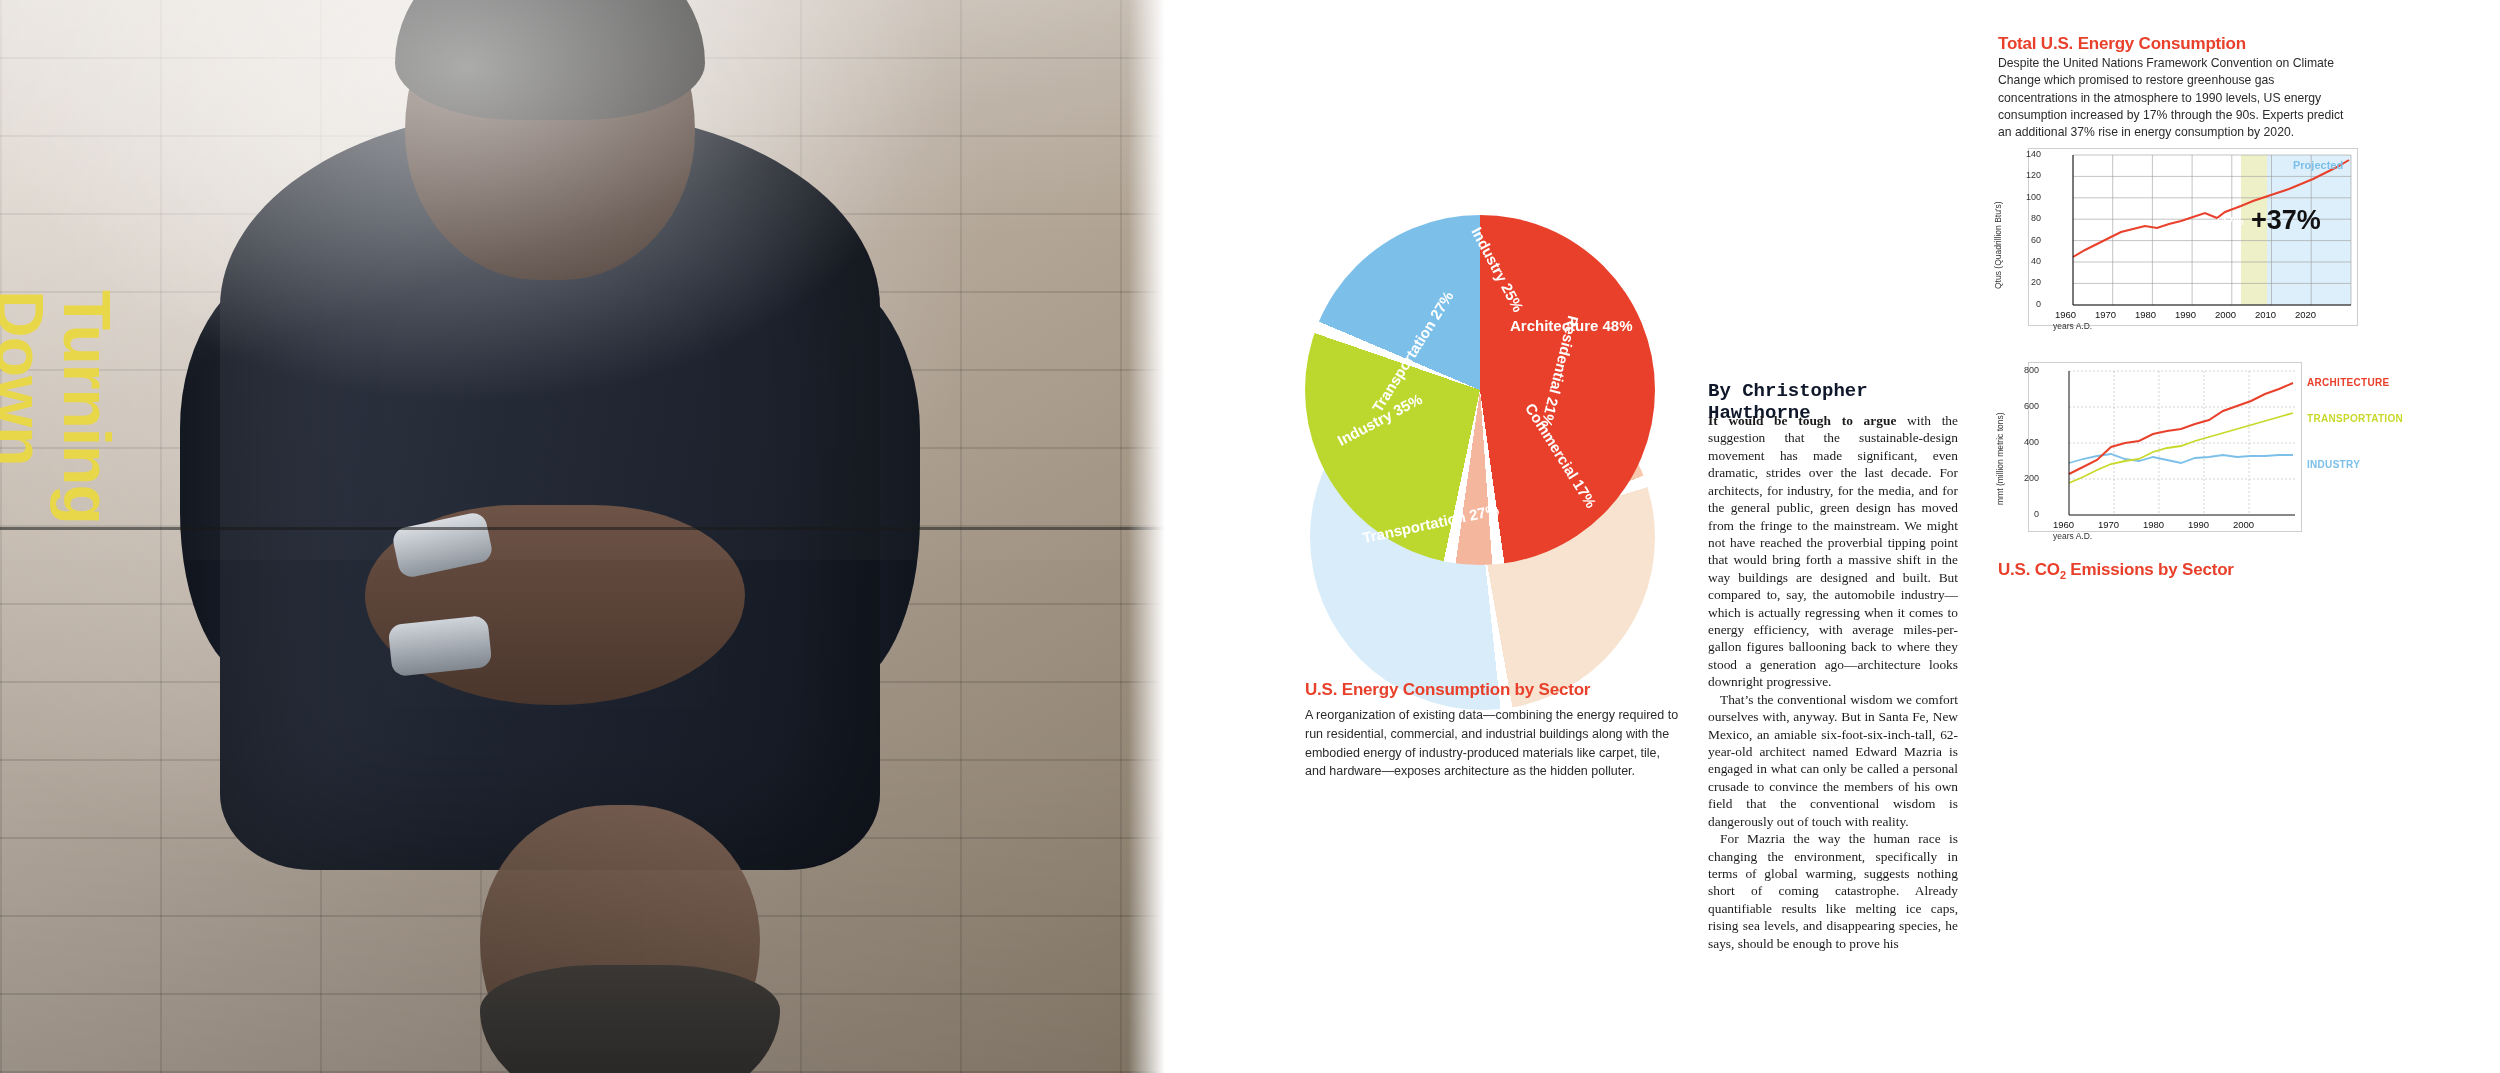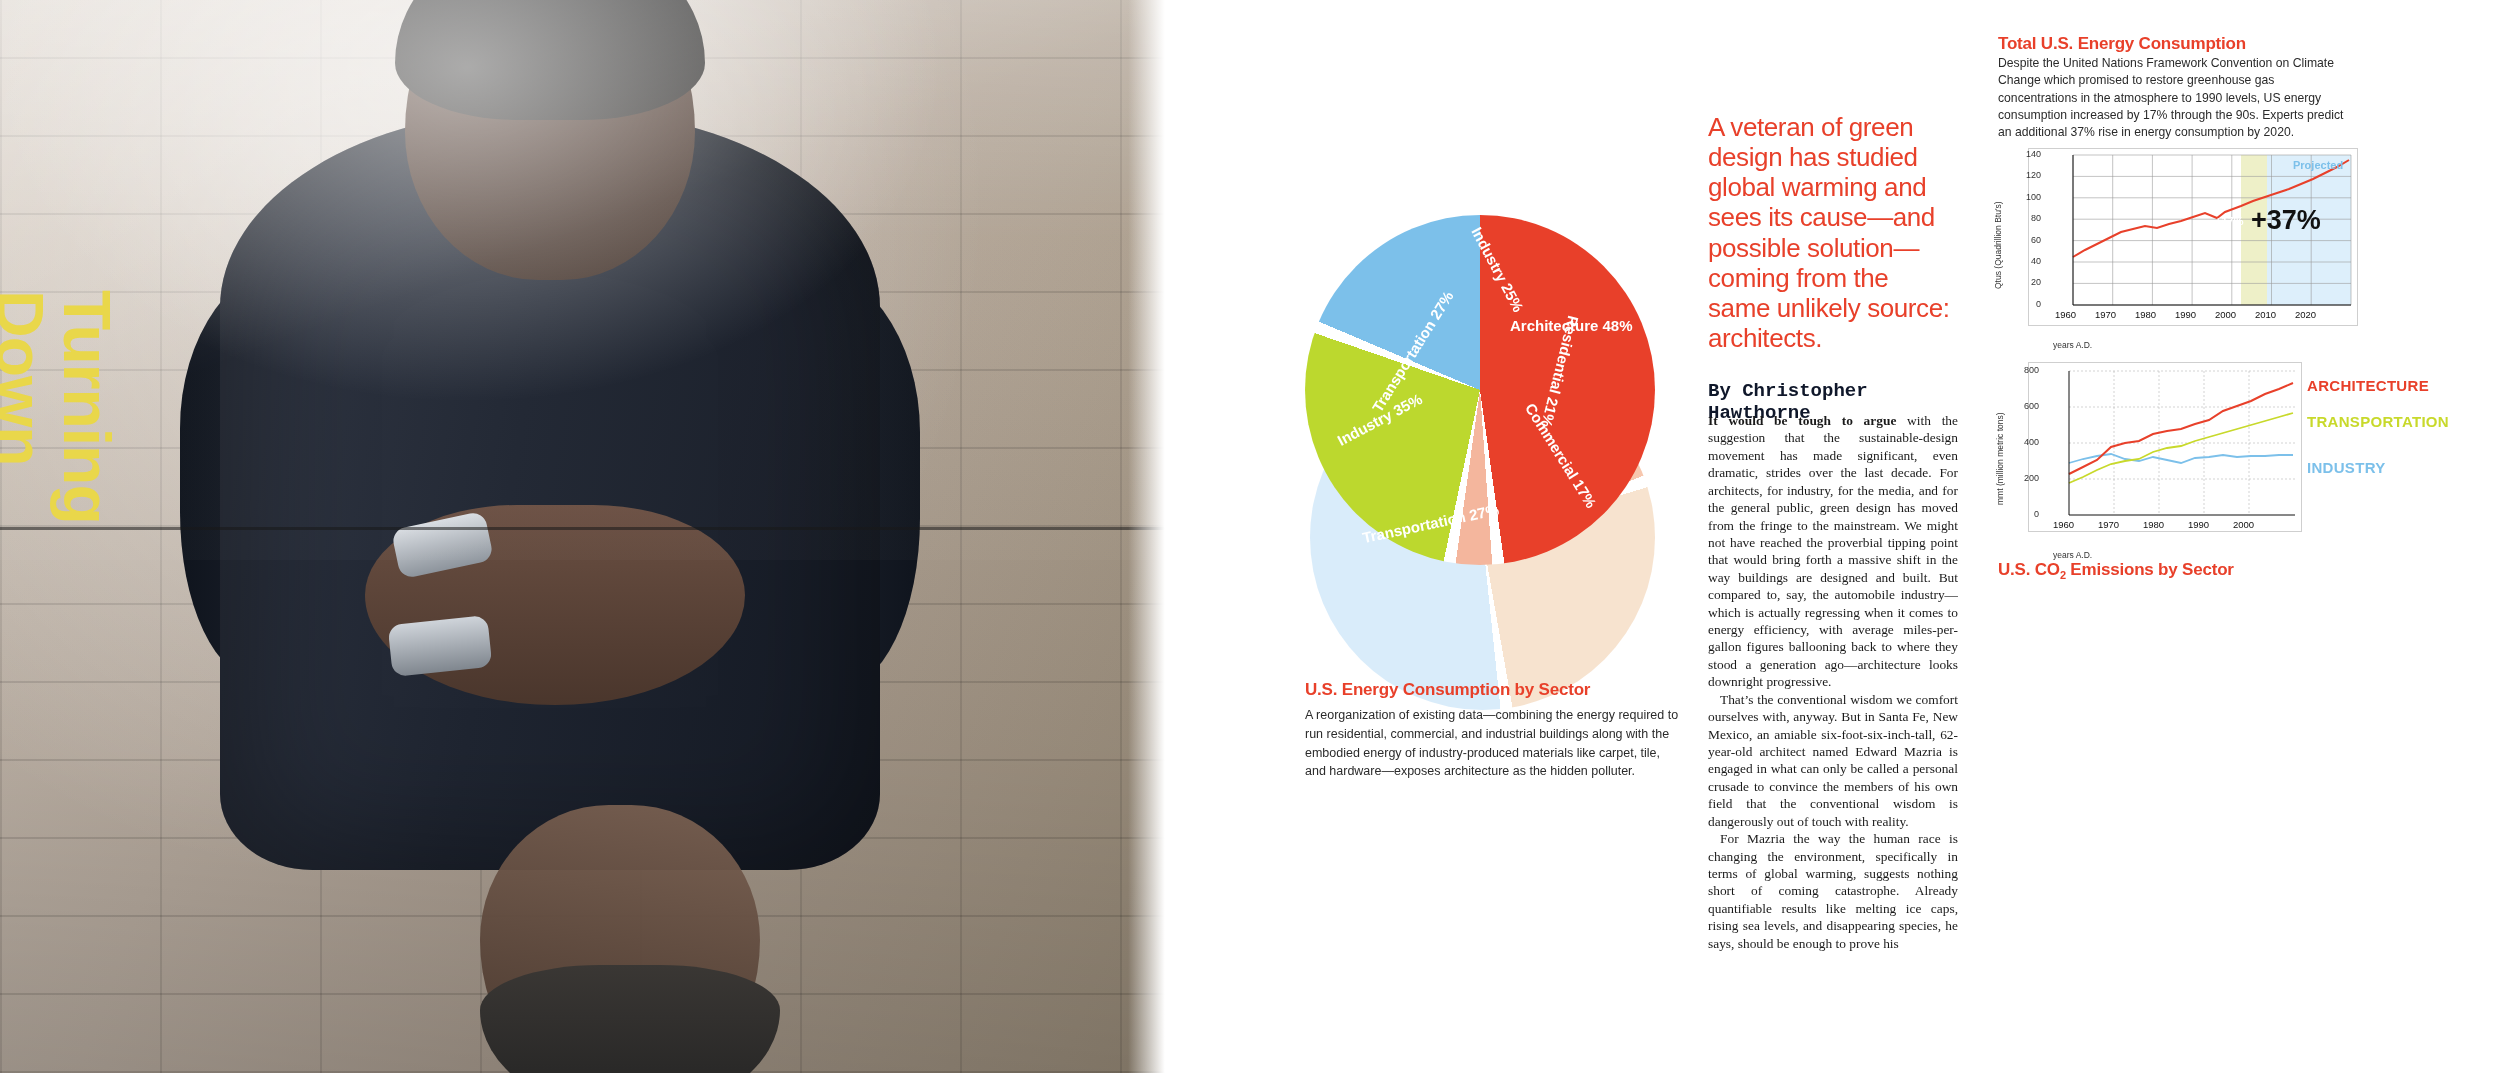--- a/index.html
+++ b/index.html
@@ -116,24 +116,24 @@
   
   .rc{position:absolute;left:830px;top:0;width:420px;}
   .rc-title{font-family:"Liberation Sans", sans-serif;font-weight:700;font-size:17px;color:#e8402a;letter-spacing:-.2px;}
   .rc-body{font-family:"Liberation Sans", sans-serif;font-size:12.2px;line-height:1.42;color:#2b2b2b;margin-top:1px;}
 
   .chart-box{position:relative;background:#fff;border:1px solid #cfcfcf;}
   .axis-y-label{
     position:absolute;font-family:"Liberation Sans", sans-serif;font-size:8.5px;color:#333;
     transform:rotate(-90deg);transform-origin:left top;white-space:nowrap;
   }
-  .axis-x-label{position:absolute;font-family:"Liberation Sans", sans-serif;font-size:8.5px;color:#333;margin-top:19px;}
+  .axis-x-label{position:absolute;font-family:"Liberation Sans", sans-serif;font-size:8.5px;color:#333;}
   .tick{position:absolute;font-family:"Liberation Sans", sans-serif;font-size:9px;color:#333;text-align:right;}
   .xtick{position:absolute;font-family:"Liberation Sans", sans-serif;font-size:9.5px;color:#111;}
-  .series-lab{position:absolute;font-family:"Liberation Sans", sans-serif;font-weight:700;font-size:15px;letter-spacing:.3px;}
+  .series-lab{position:absolute;font-family:"Liberation Sans", sans-serif;font-weight:700;font-size:10px;letter-spacing:.3px;}
   .big37{position:absolute;font-family:"Liberation Sans", sans-serif;font-weight:700;font-size:27px;color:#111;}
   .small17{position:absolute;font-family:"Liberation Sans", sans-serif;font-weight:700;font-size:11px;color:#fff;}
   .proj-lab{position:absolute;font-family:"Liberation Sans", sans-serif;font-weight:700;font-size:11px;color:#7cc0ea;}
 </style>
 </head>
 <body>
 
 <div class="spread">
 
   <div class="leftpage">
@@ -183,21 +183,20 @@
         <div class="pie-lab pale" style="left:56px;top:300px;transform:rotate(-12deg);">Transportation 27%</div>
         <div class="pie-lab pale" style="left:28px;top:196px;transform:rotate(-28deg);">Industry 35%</div>
       </div>
     </div>
 
     <div class="pie-caption">
       <div class="cap-title">U.S. Energy Consumption by Sector</div>
       <div class="cap-body">A reorganization of existing data—combining the energy required to run residential, commercial, and industrial buildings along with the embodied energy of industry-produced materials like carpet, tile, and hardware—exposes architecture as the hidden polluter.</div>
     </div>
 
-    <div class="deck">A veteran of green design has studied global warming and sees its cause—and possible solution—coming from the same unlikely source: architects.</div>
     <div class="byline">By Christopher Hawthorne</div>
 
     <div class="bodytext">
       <p><span class="lead">It would be tough to argue</span><span> with the suggestion that the sustainable-design movement has made significant, even dramatic, strides over the last decade. For architects, for industry, for the media, and for the general public, green design has moved from the fringe to the mainstream. We might not have reached the proverbial tipping point that would bring forth a massive shift in the way buildings are designed and built. But compared to, say, the automobile industry—which is actually regressing when it comes to energy efficiency, with average miles-per-gallon figures ballooning back to where they stood a generation ago—architecture looks downright progressive.</span></p>
       <p>That’s the conventional wisdom we comfort ourselves with, anyway. But in Santa Fe, New Mexico, an amiable six-foot-six-inch-tall, 62-year-old architect named Edward Mazria is engaged in what can only be called a personal crusade to convince the members of his own field that the conventional wisdom is dangerously out of touch with reality.</p>
       <p>For Mazria the way the human race is changing the environment, specifically in terms of global warming, suggests nothing short of coming catastrophe. Already quantifiable results like melting ice caps, rising sea levels, and disappearing species, he says, should be enough to prove his</p>
     </div>
 
     <div class="rc">
 

